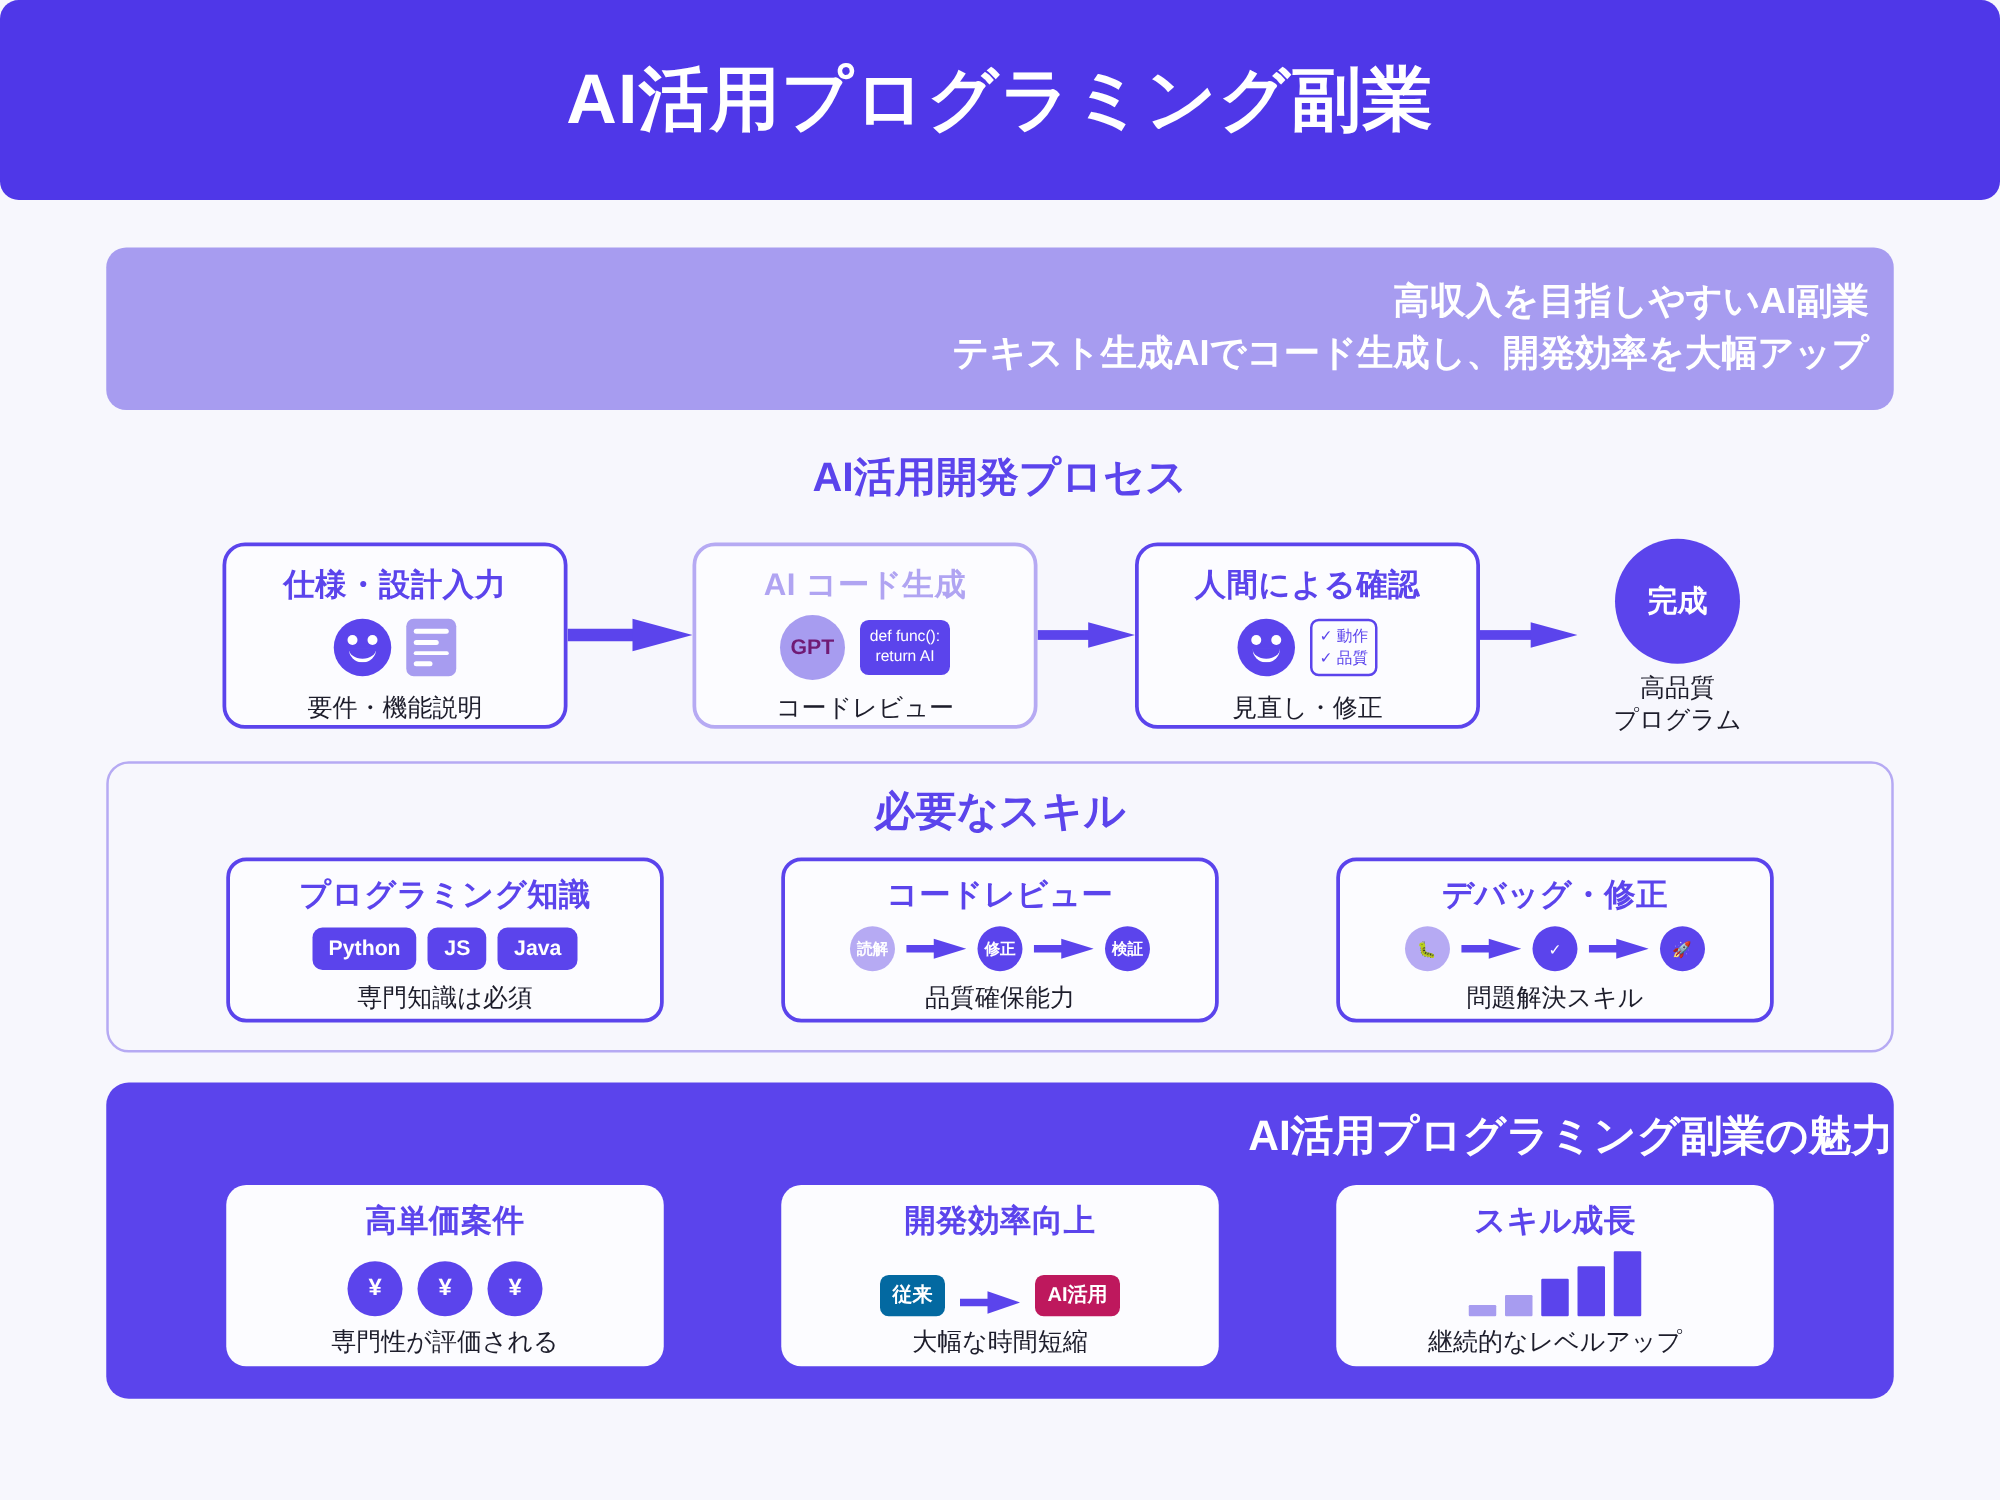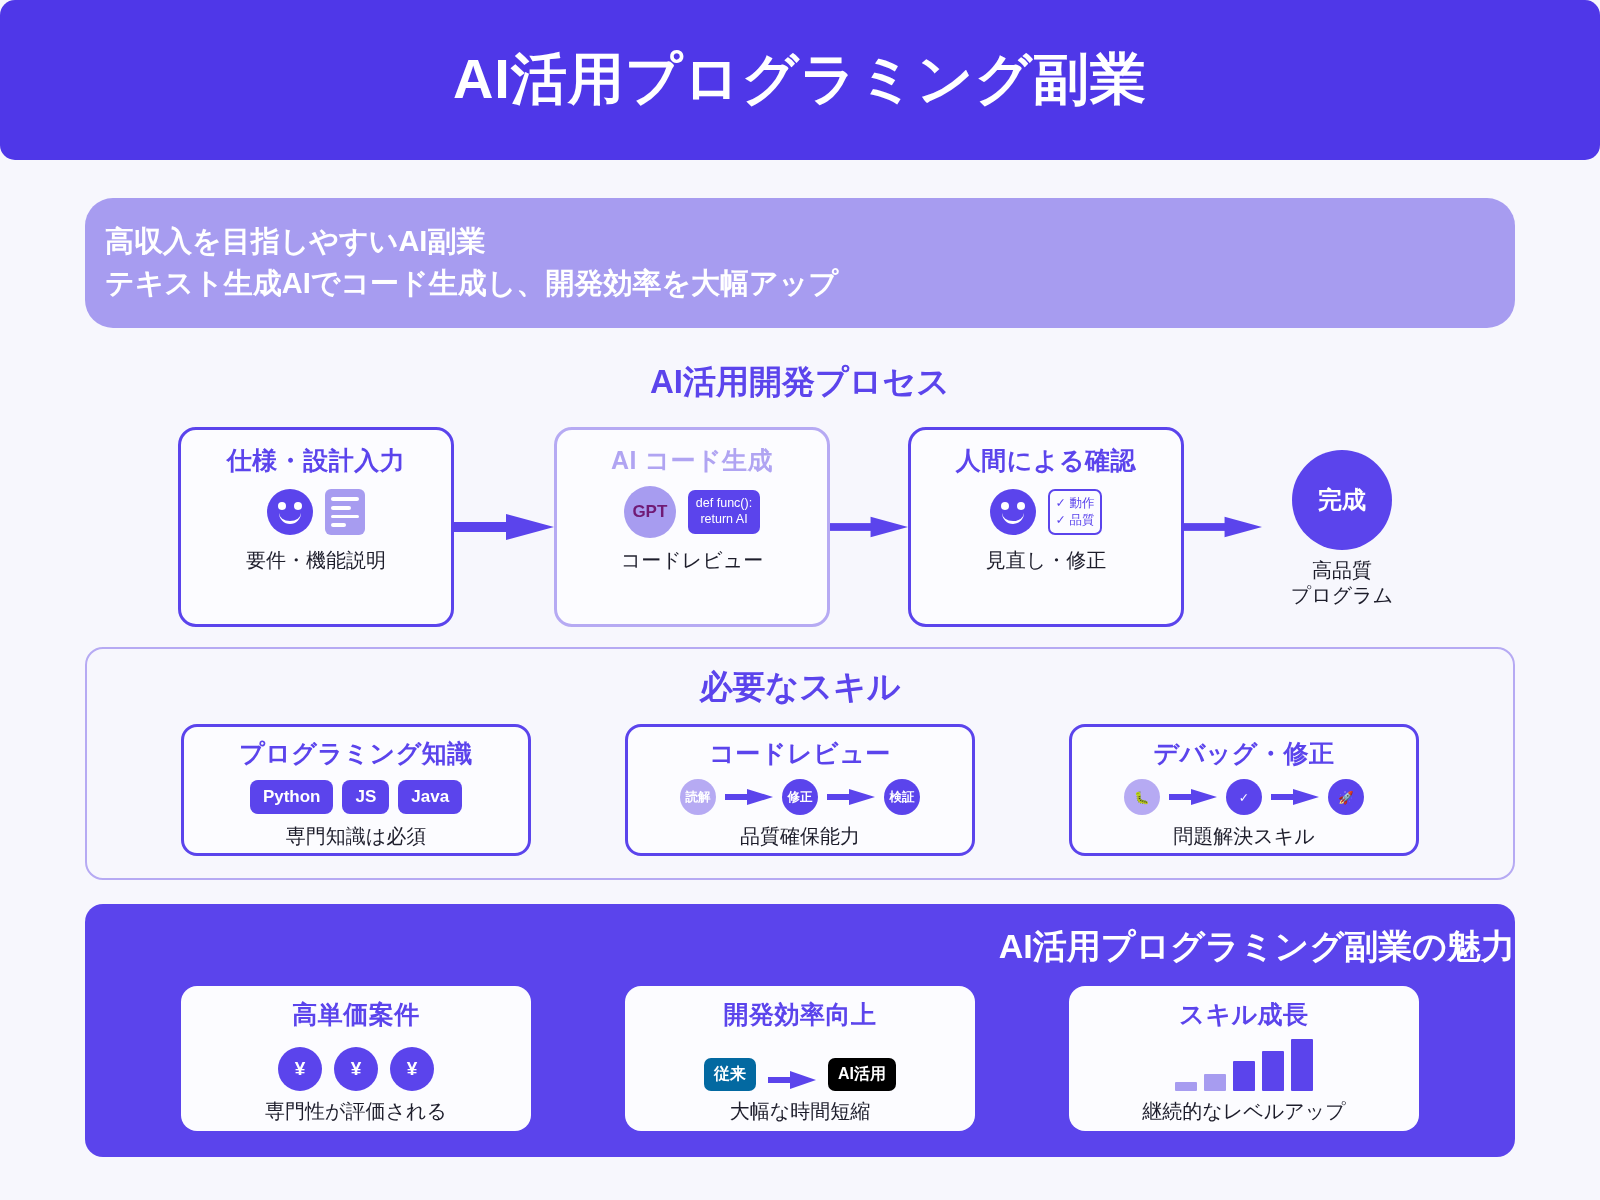--- a/index.html
+++ b/index.html
@@ -20,23 +20,23 @@
     color: #ffffff;
     font-size: 56px;
     font-weight: bold;
     letter-spacing: 1px;
   }
 
   
   .subtitle-banner {
     margin: 38px 85px 0 85px;
     background: #a79cf0;
-    border-radius: 28px;
+    border-radius: 16px;
     padding: 22px 20px 24px 20px;
-    text-align: left;
+    text-align: right;
   }
   .subtitle-line {
     color: #ffffff;
     font-size: 29px;
     font-weight: bold;
     line-height: 1.45;
   }
 
   
   .section-title {
@@ -50,21 +50,21 @@
   
   .process-row {
     display: flex;
     align-items: center;
     justify-content: center;
     margin-top: 22px;
     padding: 0 60px;
   }
   .proc-card {
     width: 276px;
-    height: 200px;
+    height: 149px;
     background: #fcfcff;
     border: 3px solid #5b44ec;
     border-radius: 18px;
     display: flex;
     flex-direction: column;
     align-items: center;
     justify-content: flex-start;
     padding-top: 14px;
   }
   .proc-card.soft { border-color: #b6aaf3; }
@@ -228,21 +228,21 @@
     width: 44px; height: 44px; border-radius: 50%;
     background: #5b44ec; color: #ffffff;
     font-size: 19px; font-weight: bold;
     display: flex; align-items: center; justify-content: center;
   }
   .tag-chip {
     border-radius: 7px; padding: 6px 10px;
     font-size: 16px; font-weight: bold; color: #ffffff;
   }
   .tag-chip.before { background: #0369a1; }
-  .tag-chip.after  { background: #000000; }
+  .tag-chip.after  { background: #be185d; }
 
   .growth-bars {
     display: flex; align-items: flex-end; gap: 7px; height: 52px;
   }
   .growth-bars span { width: 22px; display: block; border-radius: 1px; }
 </style>
 </head>
 <body>
 
 <div class="header">

